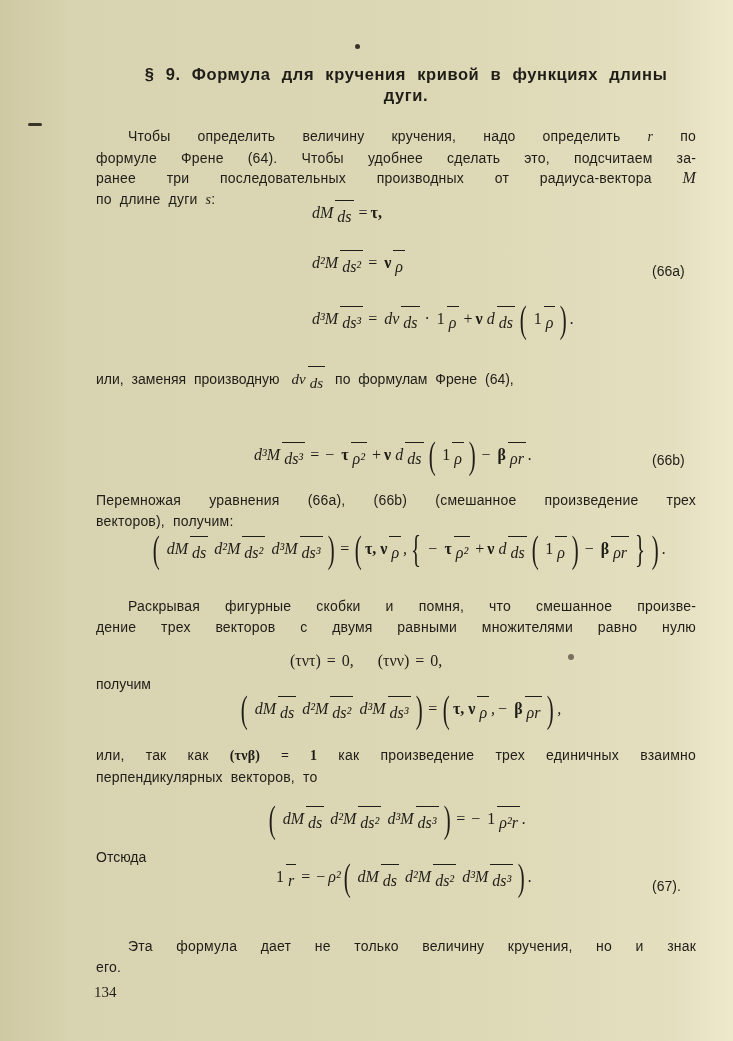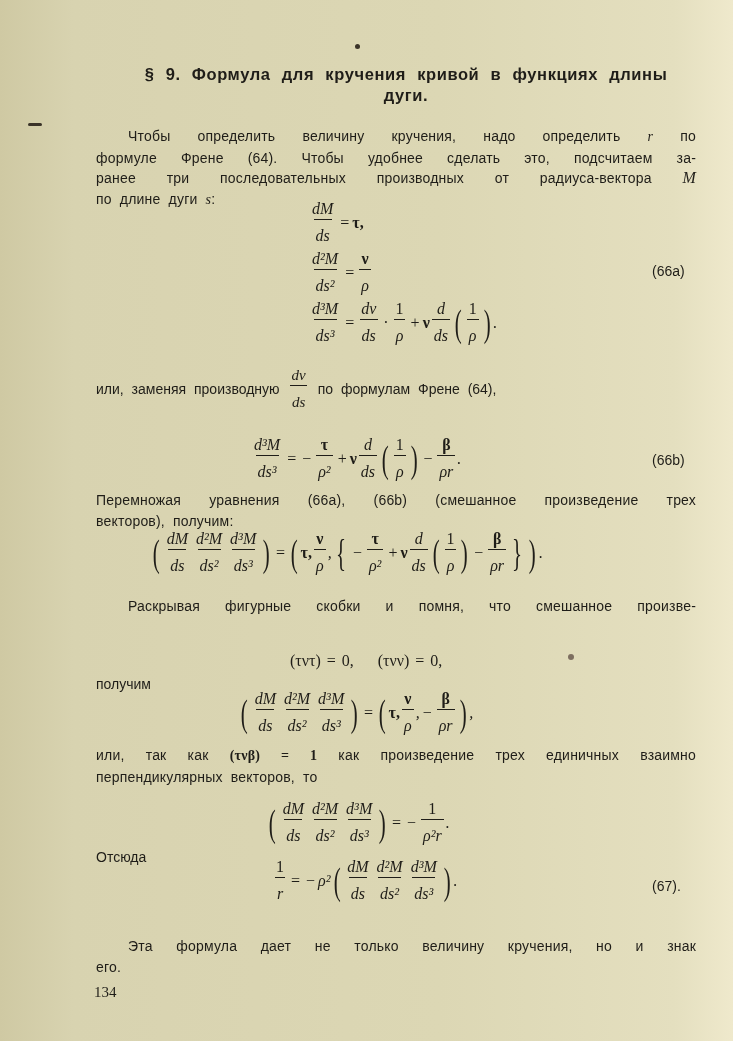--- a/index.html
+++ b/index.html
@@ -24,21 +24,21 @@
     word-spacing: 4px; letter-spacing: 0.2px;
     width: 600px; left: 96px;
   }
   .indent { text-indent: 32px; }
   .last-line-justify { text-align-last: justify; }
   .plain { font-family: "Liberation Sans", sans-serif; font-size: 14px; }
   .math {
     font-family: "Liberation Serif", serif; font-style: italic; font-size: 16px;
     display: inline-flex; align-items: center; white-space: nowrap;
   }
-  .frac { display: inline-flex; flex-direction: column; align-items: center; margin: 0 2px; vertical-align: middle; }
+  .frac { display: inline-flex; flex-direction: row; align-items: center; margin: 0 2px; vertical-align: middle; }
   .frac .num { padding: 0 2px 1px; line-height: 18px; }
   .frac .den { border-top: 1.2px solid #1f1d18; padding: 7px 2px 0; line-height: 18px; }
   .paren { font-style: normal; font-size: 38px; font-weight: 200; line-height: 38px; transform: scaleX(0.55); display: inline-block; }
   .brace { font-style: normal; font-size: 38px; font-weight: 200; line-height: 38px; transform: scaleX(0.55); display: inline-block; }
   .op { font-style: normal; margin: 0 3px; }
   .bold { font-style: normal; font-weight: bold; }
   .eqno { font-family: "Liberation Sans", sans-serif; font-size: 14px; font-style: normal; }
   .pageno { font-family: "Liberation Serif", serif; font-size: 15px; }
   .speck { position: absolute; background: #3a3328; border-radius: 50%; }
 </style>
@@ -207,20 +207,21 @@
         <span class="num bold">β</span>
         <span class="den">ρr</span>
       </span>
     <span class="brace">}</span>
     <span class="paren">)</span>
     <span>.</span>
   </div>
 
   <div class="abs para" style="top:596px;">
     <div class="indent last-line-justify">Раскрывая фигурные скобки и помня, что смешанное произве-</div>
+    <div class="last-line-justify">дение трех векторов с двумя равными множителями равно нулю</div>
   </div>
 
   <div class="abs math" style="left:290px;top:652px;font-style:normal;word-spacing:2px;">
     <span class="bold" style="font-weight:normal">(τντ) = 0,</span>
     <span style="display:inline-block;width:24px"></span>
     <span>(τνν) = 0,</span>
   </div>
 
   <div class="abs plain" style="left:96px;top:676px;">получим</div>
 

